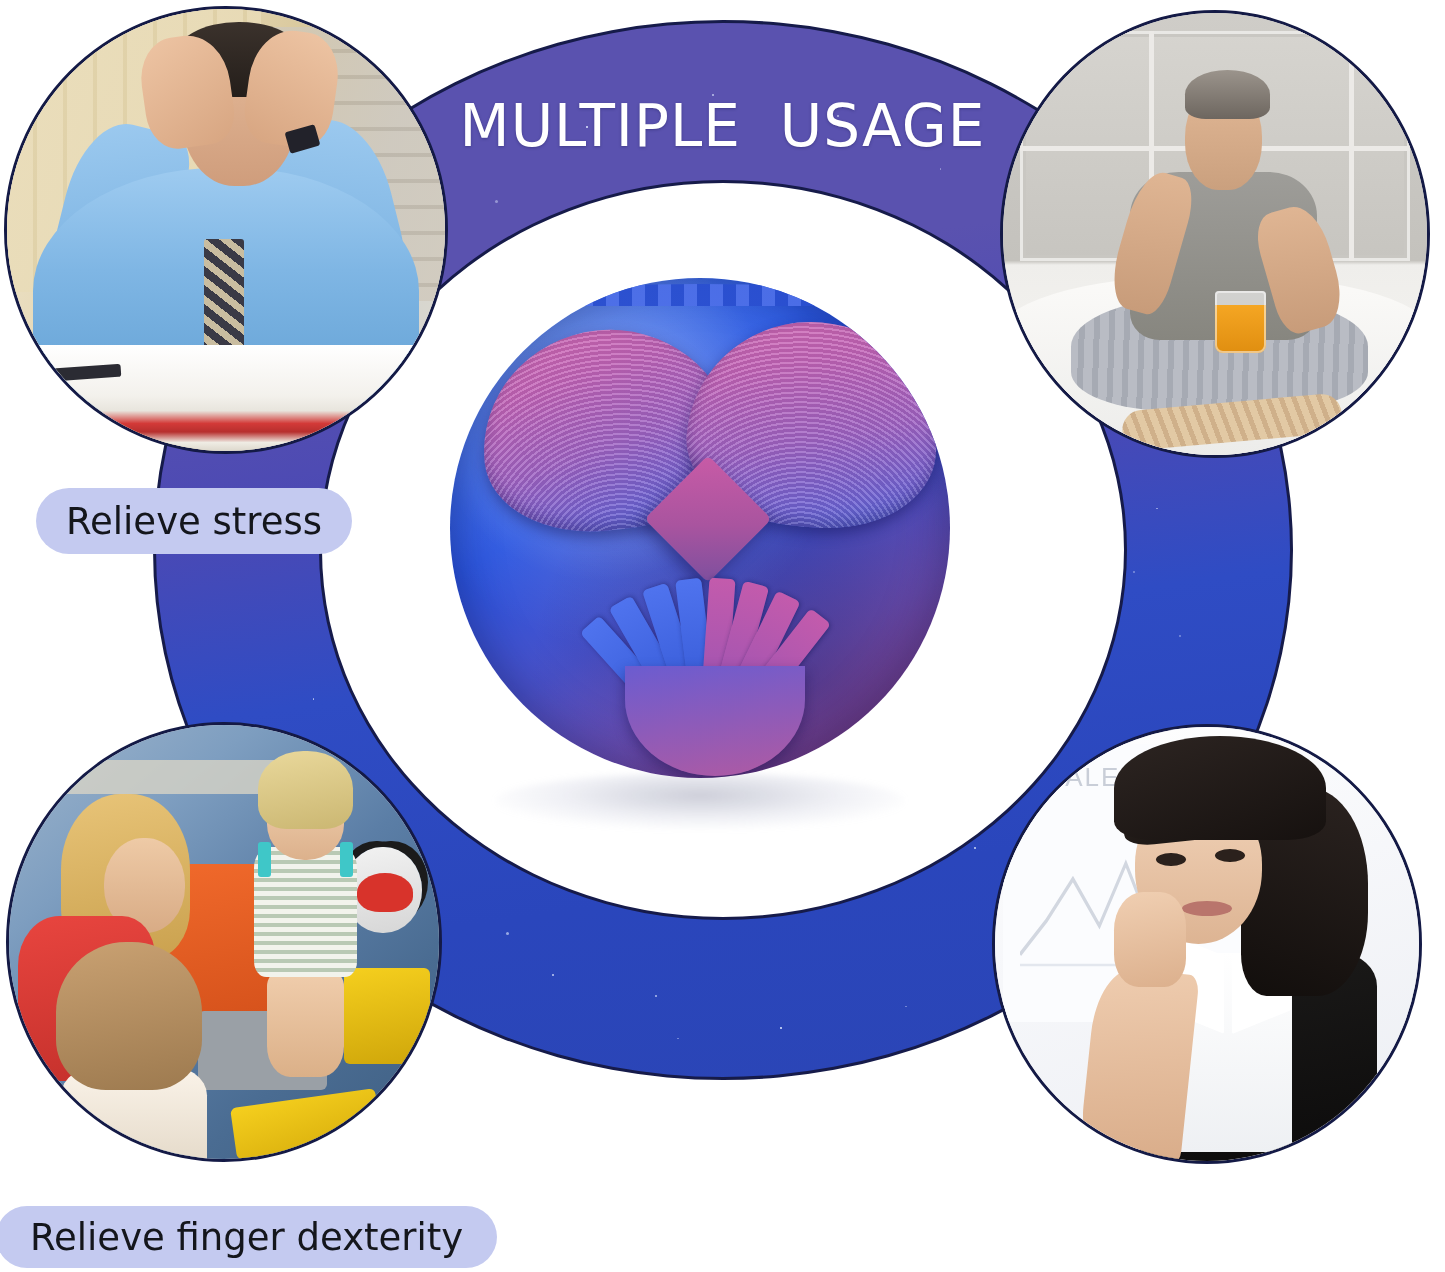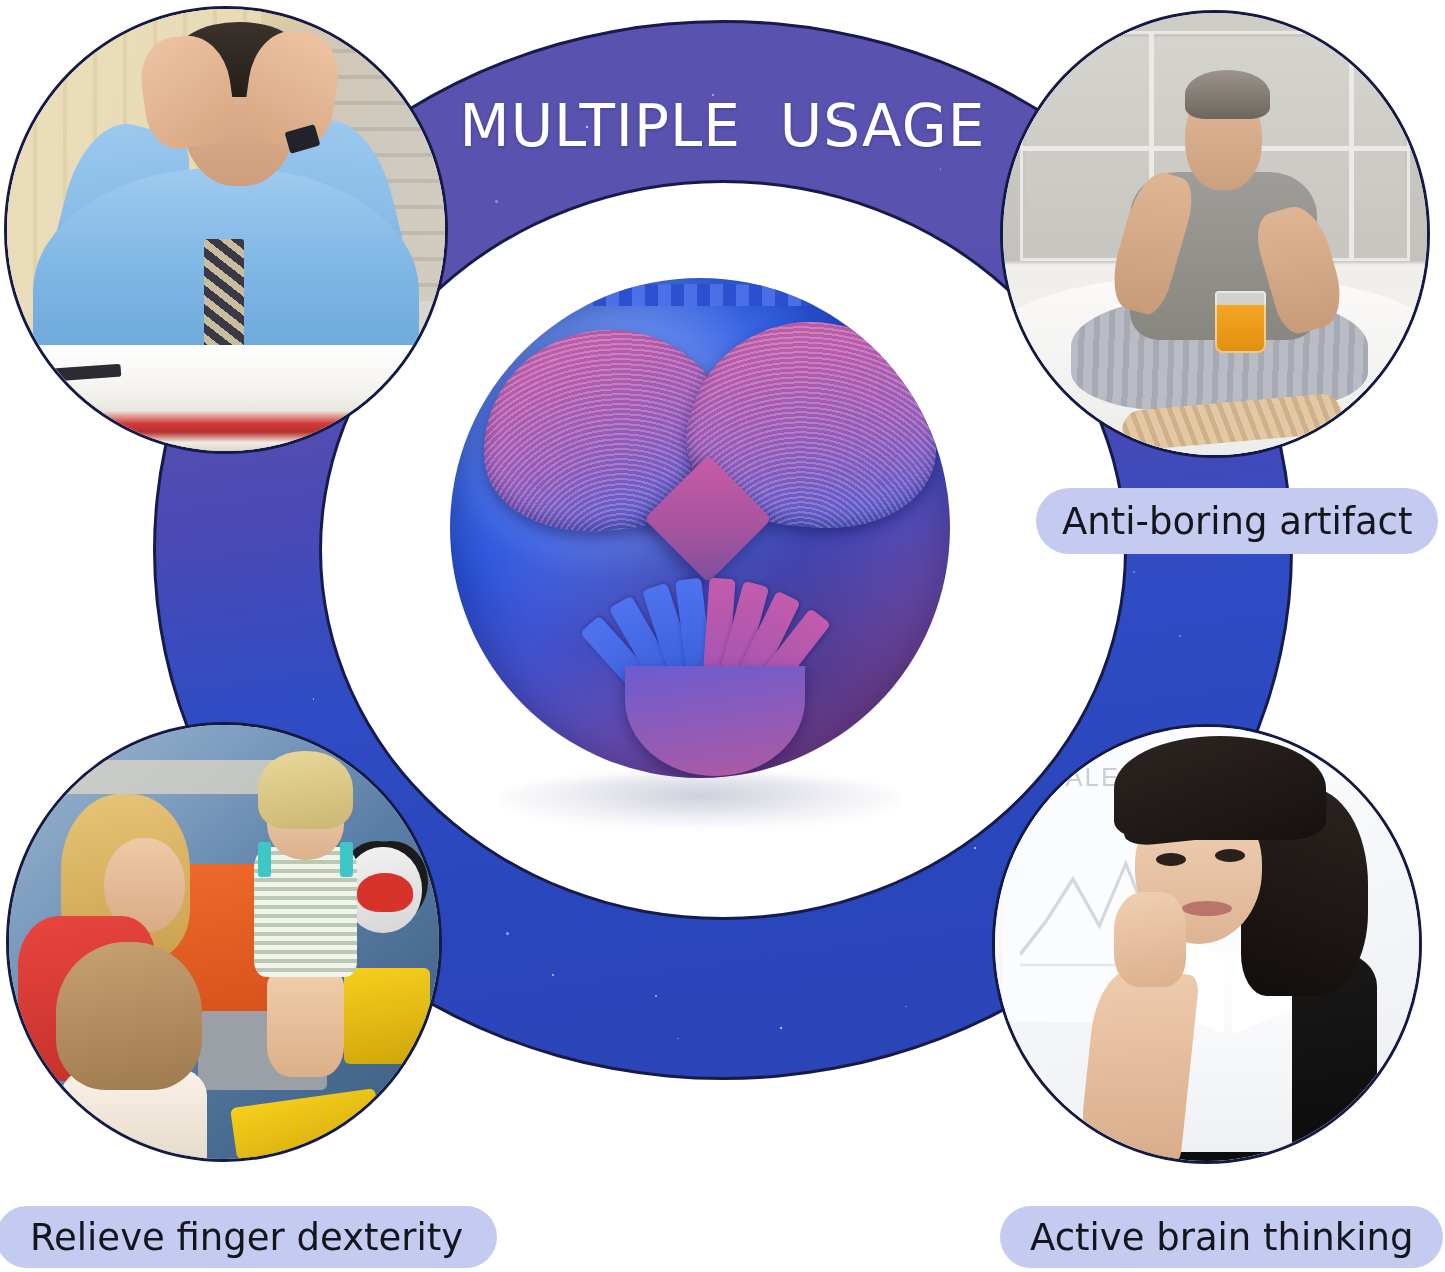--- a/index.html
+++ b/index.html
@@ -359,23 +359,20 @@
       <div class="br-eyeL"></div>
         <div class="br-eyeR"></div>
         <div class="br-lip"></div>
       <div class="br-bang"></div>
       <div class="br-hair" style="left:28%;top:2%;width:50%;height:24%;border-radius:50% 50% 18% 18%"></div>
       <div class="br-arm"></div>
       <div class="br-hand"></div>
     </div>
   </div>
 
-  <div class="pill pill-ab">
-    <span>Anti-boring artifact</span>
+  <div class="pill pill-ls">
+    <span>Relieve stress</span>
   </div>
   <div class="pill pill-ex">
     <span>Relieve finger dexterity</span>
   </div>
-  <div class="pill pill-at">
-    <span>Active brain thinking</span>
-  </div>
 
 </div>
 
 </body></html>

